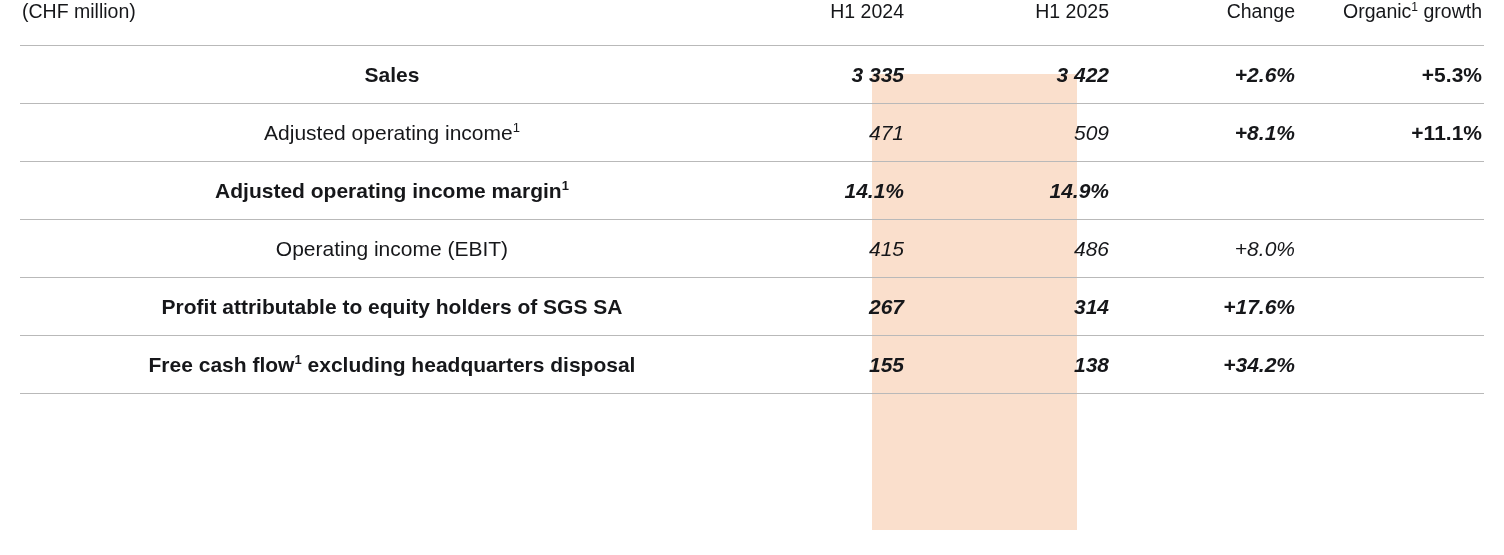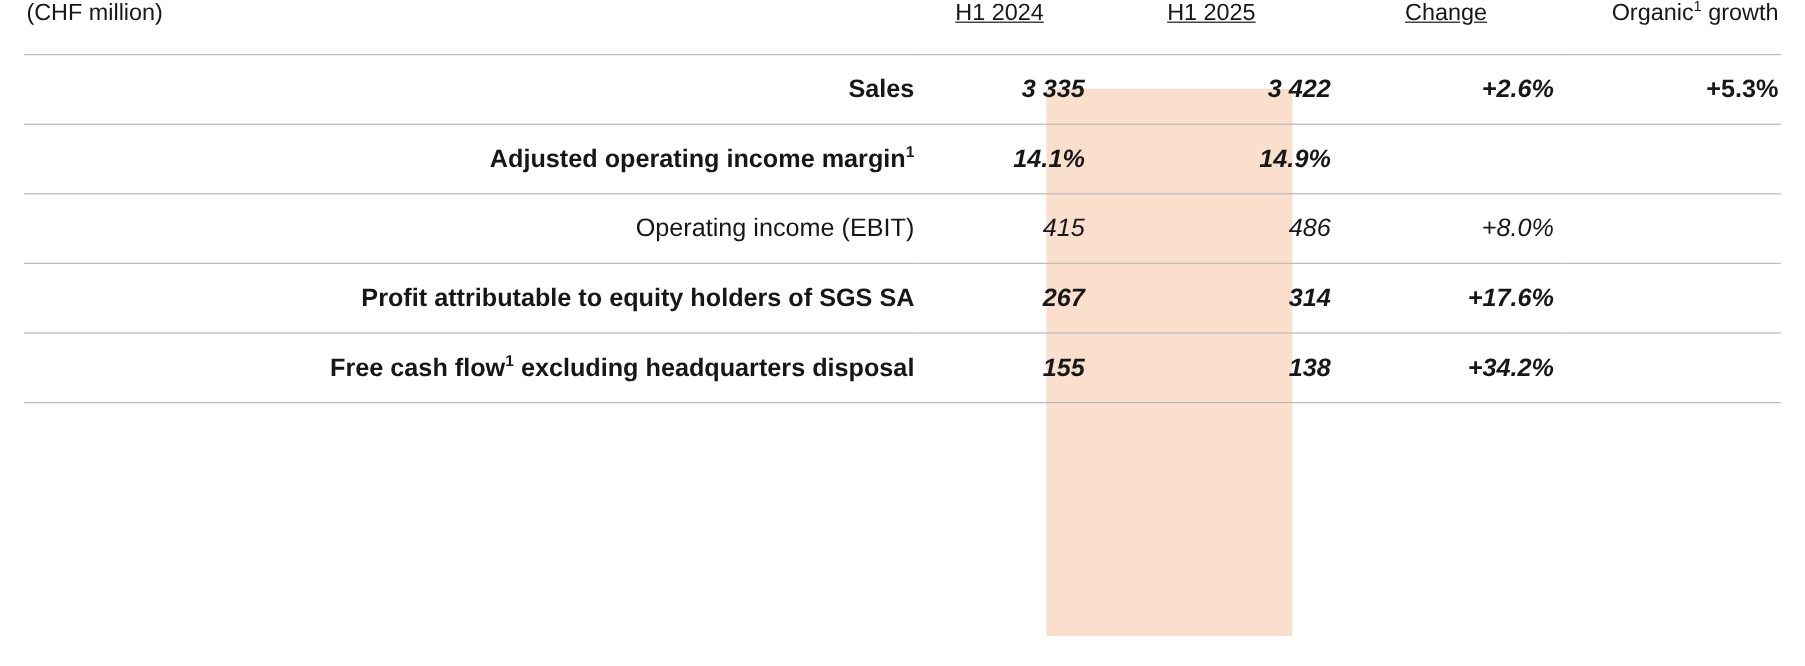--- a/index.html
+++ b/index.html
@@ -42,43 +42,42 @@
     color: #16171a;
     padding: 0 0 22px 0;
     vertical-align: bottom;
     border: 0;
   }
   thead th.lbl {
     text-align: left;
     padding-left: 2px;
   }
   thead th.num {
-    text-align: center;
+    text-align: right;
     padding-right: 6px;
-    text-decoration: underline;
   }
   thead th.og {
     text-align: right;
     padding-right: 2px;
   }
 
   tbody td {
     font-size: 21px;
     border-top: 1px solid #b9b9b9;
     padding: 0;
     height: 57px;
     vertical-align: middle;
     white-space: nowrap;
   }
   tbody tr:last-child td {
     border-bottom: 1px solid #b9b9b9;
   }
 
   td.lbl {
-    text-align: right;
+    text-align: center;
     padding-left: 2px;
   }
   td.num {
     text-align: right;
     padding-right: 6px;
     font-style: italic;
   }
   td.og {
     text-align: right;
     padding-right: 2px;
@@ -129,20 +128,27 @@
     </thead>
     <tbody>
       <tr class="bold">
         <td class="lbl">Sales</td>
         <td class="num">3 335</td>
         <td class="num">3 422</td>
         <td class="num">+2.6%</td>
         <td class="og">+5.3%</td>
       </tr>
 
+      <tr>
+        <td class="lbl"><span>Adjusted operating income</span><sup>1</sup></td>
+        <td class="num">471</td>
+        <td class="num">509</td>
+        <td class="num" style="font-weight:bold">+8.1%</td>
+        <td class="og" style="font-weight:bold">+11.1%</td>
+      </tr>
 
       <tr class="bold">
         <td class="lbl"><span>Adjusted operating income margin</span><sup>1</sup></td>
         <td class="num">14.1%</td>
         <td class="num">14.9%</td>
         <td class="num"></td>
         <td class="og"></td>
       </tr>
 
       <tr>

